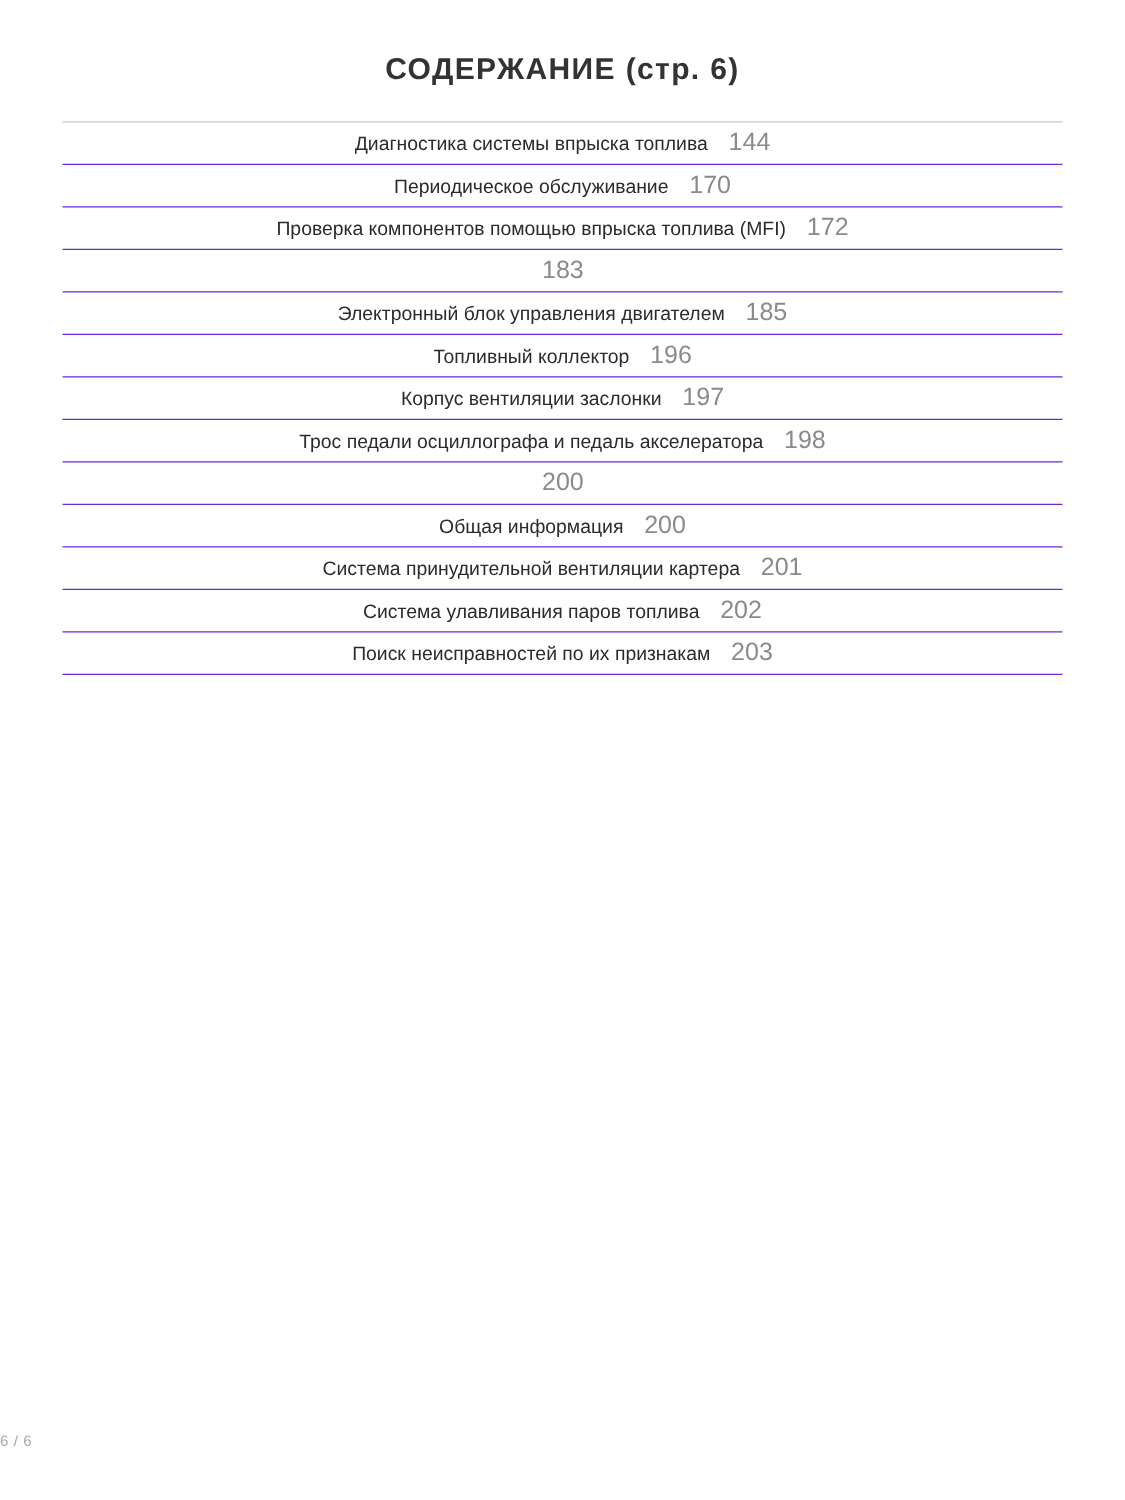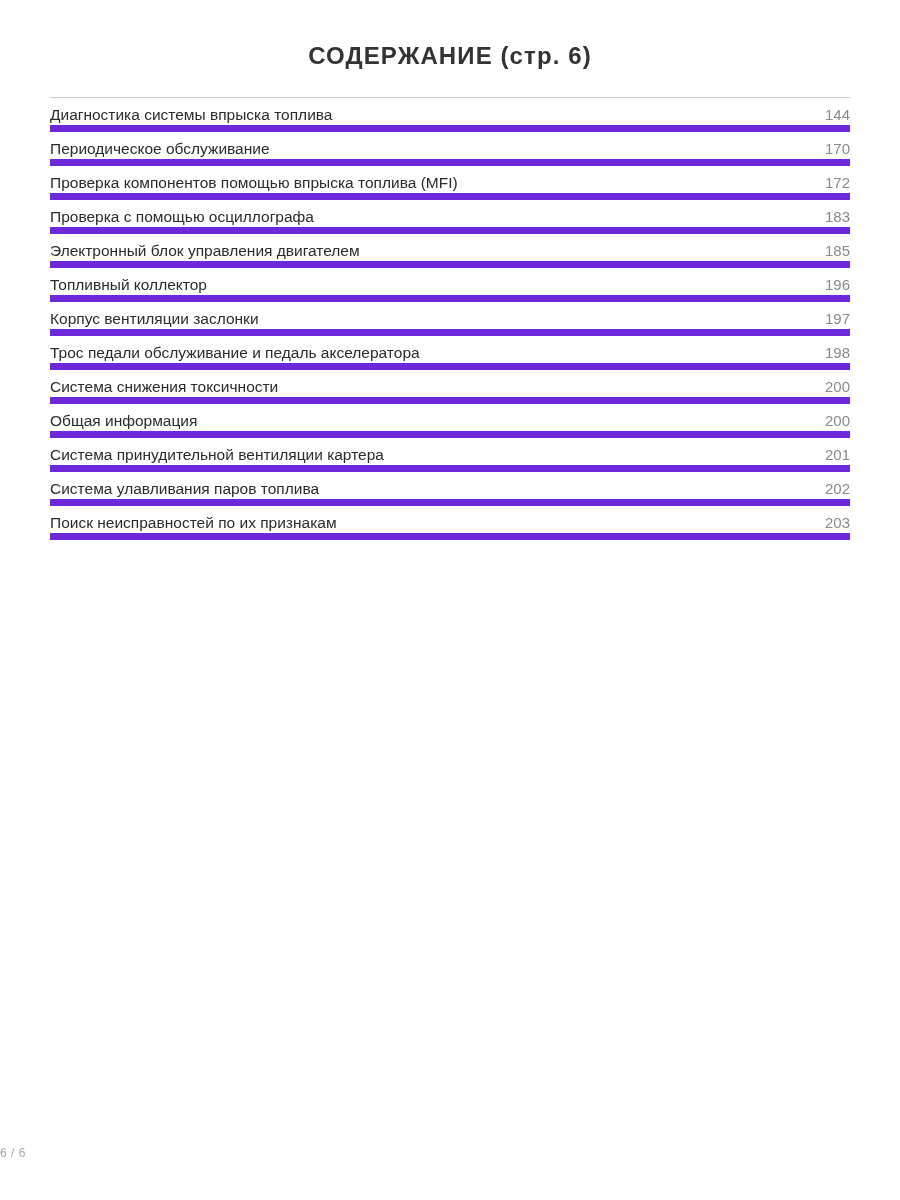--- a/index.html
+++ b/index.html
@@ -41,36 +41,36 @@
     margin: 25px 50px 0 50px;
   }
   .toc-list {
     margin: 0 50px;
     padding: 0;
     list-style: none;
   }
   .toc-row {
     display: flex;
     align-items: baseline;
-    justify-content: space-between;
+    justify-content: center;
     height: 34px;
-    border-bottom: 7px solid #6d28d9;
+    border-bottom: 1px solid #6d28d9;
     box-sizing: border-box;
   }
   .toc-row .entry-label {
     font-size: 15.5px;
     color: #2b2b2b;
     line-height: 33px;
     white-space: nowrap;
     overflow: hidden;
     text-overflow: ellipsis;
     padding-right: 16px;
   }
   .toc-row .entry-page {
-    font-size: 15px;
+    font-size: 20px;
     color: #8a8a8a;
     line-height: 33px;
     flex: 0 0 auto;
     text-align: right;
     min-width: 34px;
   }
   .spacer {
     flex: 1 1 auto;
   }
   .page-footer {
@@ -97,41 +97,39 @@
       </li>
       <li class="toc-row">
         <span class="entry-label">Периодическое обслуживание</span>
         <span class="entry-page">170</span>
       </li>
       <li class="toc-row">
         <span class="entry-label">Проверка компонентов помощью впрыска топлива (MFI)</span>
         <span class="entry-page">172</span>
       </li>
       <li class="toc-row">
-        <span class="entry-label">Проверка с помощью осциллографа</span>
         <span class="entry-page">183</span>
       </li>
       <li class="toc-row">
         <span class="entry-label">Электронный блок управления двигателем</span>
         <span class="entry-page">185</span>
       </li>
       <li class="toc-row">
         <span class="entry-label">Топливный коллектор</span>
         <span class="entry-page">196</span>
       </li>
       <li class="toc-row">
         <span class="entry-label">Корпус вентиляции заслонки</span>
         <span class="entry-page">197</span>
       </li>
       <li class="toc-row">
-        <span class="entry-label">Трос педали обслуживание и педаль акселератора</span>
+        <span class="entry-label">Трос педали осциллографа и педаль акселератора</span>
         <span class="entry-page">198</span>
       </li>
       <li class="toc-row">
-        <span class="entry-label">Система снижения токсичности</span>
         <span class="entry-page">200</span>
       </li>
       <li class="toc-row">
         <span class="entry-label">Общая информация</span>
         <span class="entry-page">200</span>
       </li>
       <li class="toc-row">
         <span class="entry-label">Система принудительной вентиляции картера</span>
         <span class="entry-page">201</span>
       </li>

